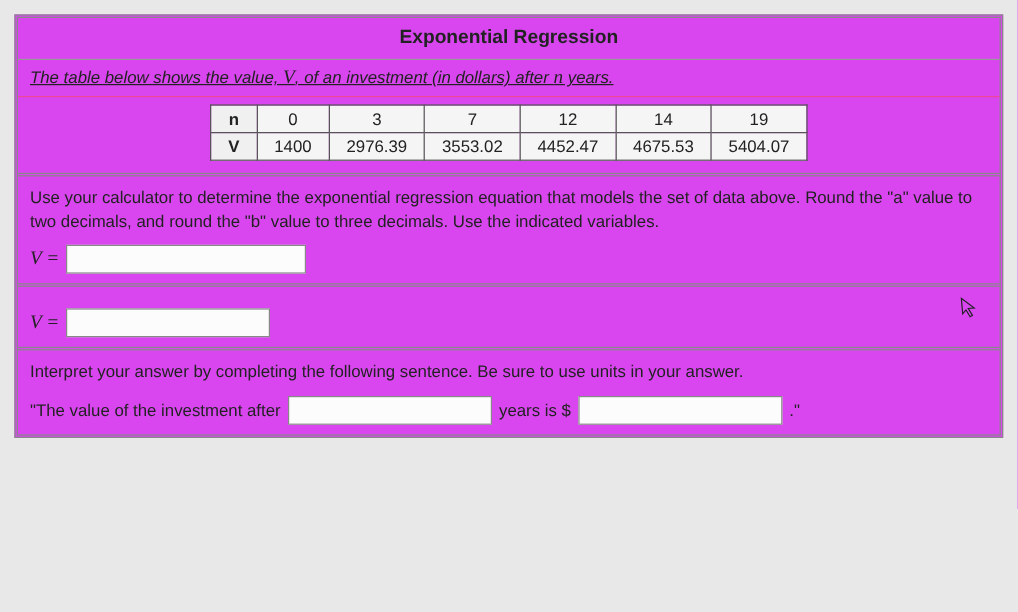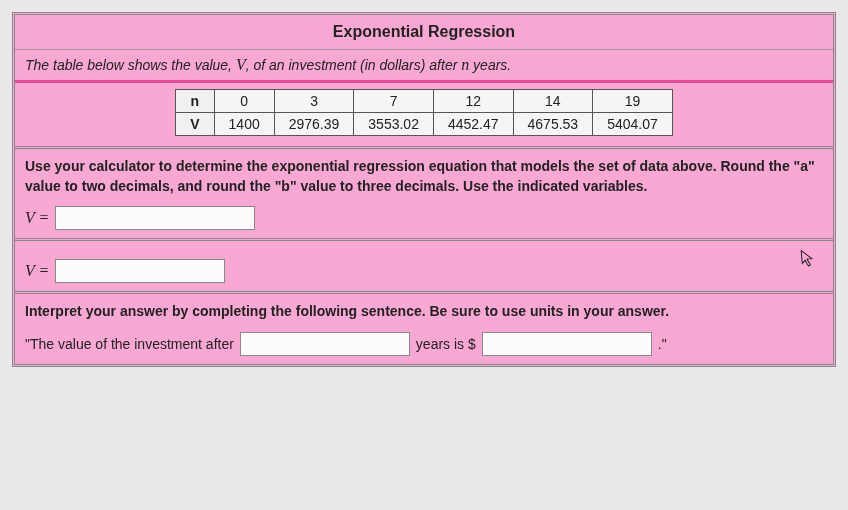--- a/index.html
+++ b/index.html
@@ -5,33 +5,34 @@
     * { box-sizing: border-box; margin: 0; padding: 0; }
     body {
       font-family: "Helvetica Neue", Arial, sans-serif;
       background: #e8e8e8;
       padding: 12px;
       font-size: 14px;
       color: #222;
     }
     .outer {
       border: 3px double #888;
-      background: #f9a8d4;
+      background: #d946ef;
     }
     .title-cell {
       text-align: center;
       font-weight: bold;
       font-size: 16px;
       padding: 8px;
       border-bottom: 1px solid #999;
     }
     .subtitle-cell {
       font-style: italic;
       padding: 6px 10px;
-      border-bottom: 3px solid #ec4899;
+      border-bottom: 1px solid #ec4899;
+      text-decoration: underline;
     }
     .data-wrap {
       padding: 6px 0 10px 0;
       display: flex;
       justify-content: center;
     }
     table.data {
       border-collapse: collapse;
     }
     table.data th, table.data td {
@@ -43,21 +44,21 @@
     }
     table.data th {
       font-weight: bold;
       background: #f0f0f0;
     }
     .section {
       border-top: 3px double #888;
       padding: 8px 10px;
       position: relative;
     }
-    .section p { line-height: 1.4; font-weight: bold; }
+    .section p { line-height: 1.4; }
     .eq-row {
       display: flex;
       align-items: center;
       gap: 6px;
       margin-top: 10px;
     }
     .var-label {
       font-family: "Times New Roman", serif;
       font-style: italic;
       font-size: 16px;

